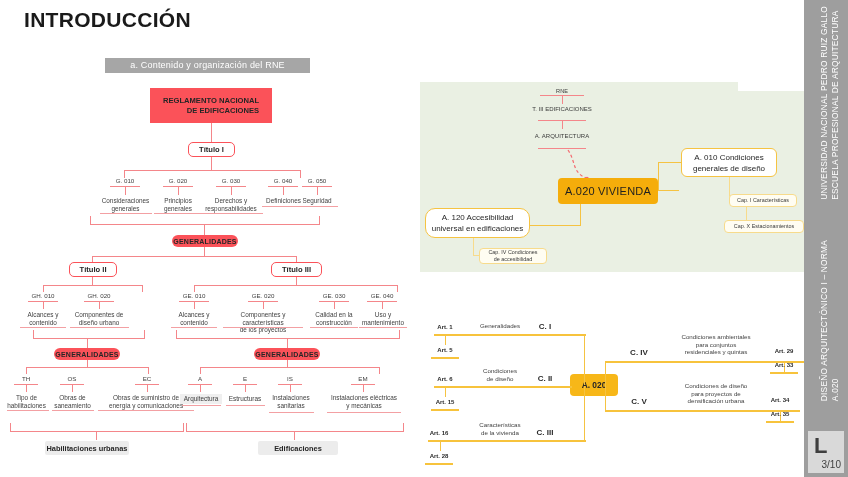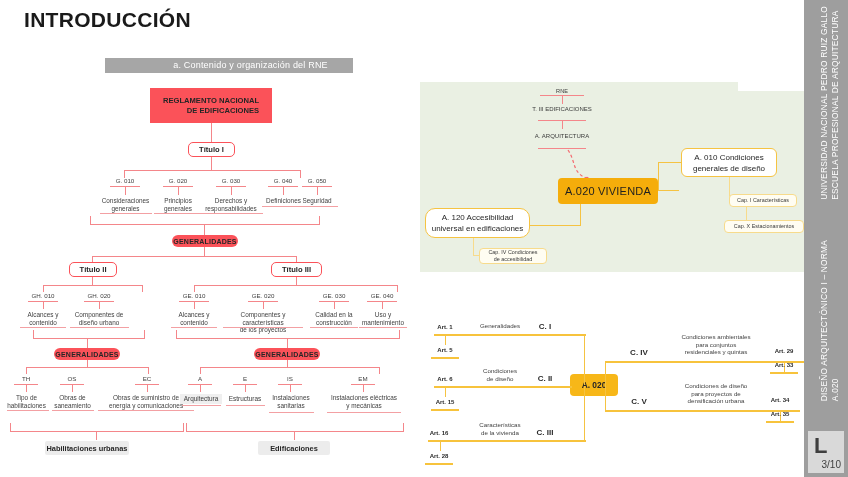--- a/index.html
+++ b/index.html
@@ -43,21 +43,20 @@
   .page-badge .pg{
     position:absolute;left:0;right:3px;bottom:3px;text-align:right;
     font-size:10px;color:#3f3f3f;
   }
 
   
   .panel-head{
     position:absolute;background:#a6a6a6;color:#ffffff;
     font-size:9px;text-align:center;line-height:15px;height:15px;
     letter-spacing:.2px;
-    padding-left:43px;
   }
 
   
   .node{position:absolute;box-sizing:border-box;text-align:right;}
   .txt{position:absolute;text-align:center;color:#404040;}
 
   
   .red-fill{
     background:#fb5259;color:#262626;font-weight:bold;font-size:7.6px;
     display:flex;align-items:center;justify-content:center;line-height:10px;
@@ -276,21 +275,21 @@
   <div class="txt lbl" style="left:267px;top:394px;width:48px;white-space:pre-line;">Instalaciones
 sanitarias</div>
   <div class="txt lbl" style="left:325px;top:394px;width:78px;white-space:pre-line;">Instalaciones eléctricas
 y mecánicas</div>
   <div class="ln lnh" style="left:182px;top:405px;width:39px;background:#f3a0a3;"></div>
   <div class="ln lnh" style="left:226px;top:405px;width:39px;background:#f3a0a3;"></div>
   <div class="ln lnh" style="left:269px;top:412px;width:45px;background:#f3a0a3;"></div>
   <div class="ln lnh" style="left:327px;top:412px;width:74px;background:#f3a0a3;"></div>
   <div class="brk-dn" style="left:186px;top:423px;width:216px;height:8px;"></div>
   <div class="ln lnv" style="left:294px;top:431px;height:9px;"></div>
-  <div class="node grey-chip" style="left:258px;top:441px;width:72px;height:14px;">Edificaciones</div>
+  <div class="node grey-chip" style="left:258px;top:441px;width:80px;height:14px;">Edificaciones</div>
 
 
   <div class="green-bg" style="left:420px;top:82px;width:386px;height:190px;"></div>
   <div class="white-notch" style="left:738px;top:82px;width:68px;height:9px;"></div>
 
   <div class="txt" style="left:527px;top:88px;width:70px;font-size:5.6px;color:#3a3a3a;">RNE</div>
   <div class="ln lnh" style="left:540px;top:95px;width:44px;"></div>
   <div class="ln lnv" style="left:562px;top:95px;height:9px;"></div>
   <div class="txt" style="left:522px;top:106px;width:80px;font-size:6px;color:#3a3a3a;">T. III EDIFICACIONES</div>
   <div class="ln lnh" style="left:538px;top:120px;width:48px;"></div>

